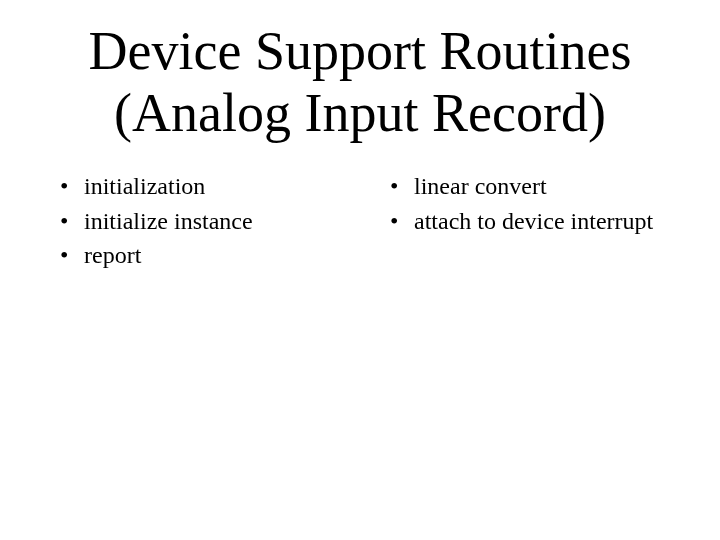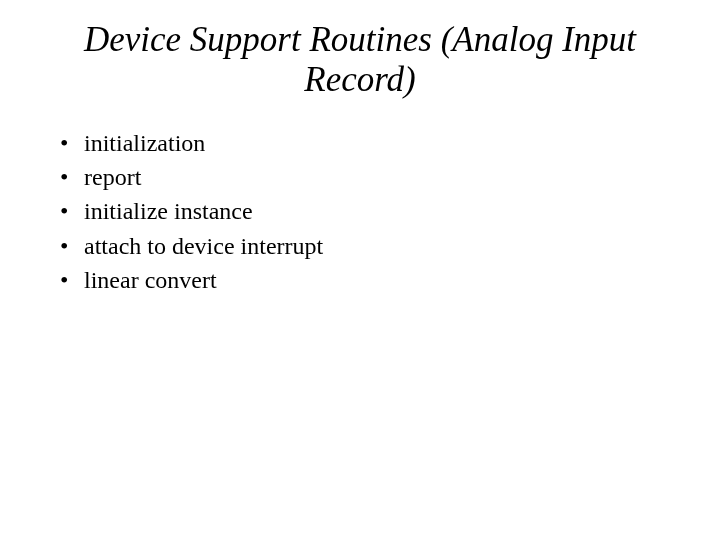--- a/index.html
+++ b/index.html
@@ -11,30 +11,29 @@
     font-family: "Times New Roman", Times, serif;
     color: #000;
   }
   .slide {
     width: 720px;
     height: 540px;
     box-sizing: border-box;
     padding: 20px 30px 0 30px;
   }
   .title {
-    font-size: 35px;
+    font-size: 54px;
     line-height: 1.15;
     text-align: center;
     margin: 0 0 26px 0;
     font-weight: normal;
-    font-style: italic;
   }
   .columns {
     display: flex;
-    flex-direction: column;
+    flex-direction: row;
     gap: 0;
   }
   .col {
     flex: 1;
   }
   ul.bullets {
     list-style: none;
     margin: 0;
     padding: 0 0 0 30px;
   }
@@ -55,24 +54,24 @@
 </style>
 </head>
 <body>
 
 <div class="slide">
   <h1 class="title">Device Support Routines (Analog Input Record)</h1>
   <div class="columns">
     <div class="col">
       <ul class="bullets">
         <li>initialization</li>
+        <li>initialize instance</li>
         <li>report</li>
-        <li>initialize instance</li>
       </ul>
     </div>
     <div class="col">
       <ul class="bullets">
+        <li>linear convert</li>
         <li>attach to device interrupt</li>
-        <li>linear convert</li>
       </ul>
     </div>
   </div>
 </div>
 
 </body></html>

